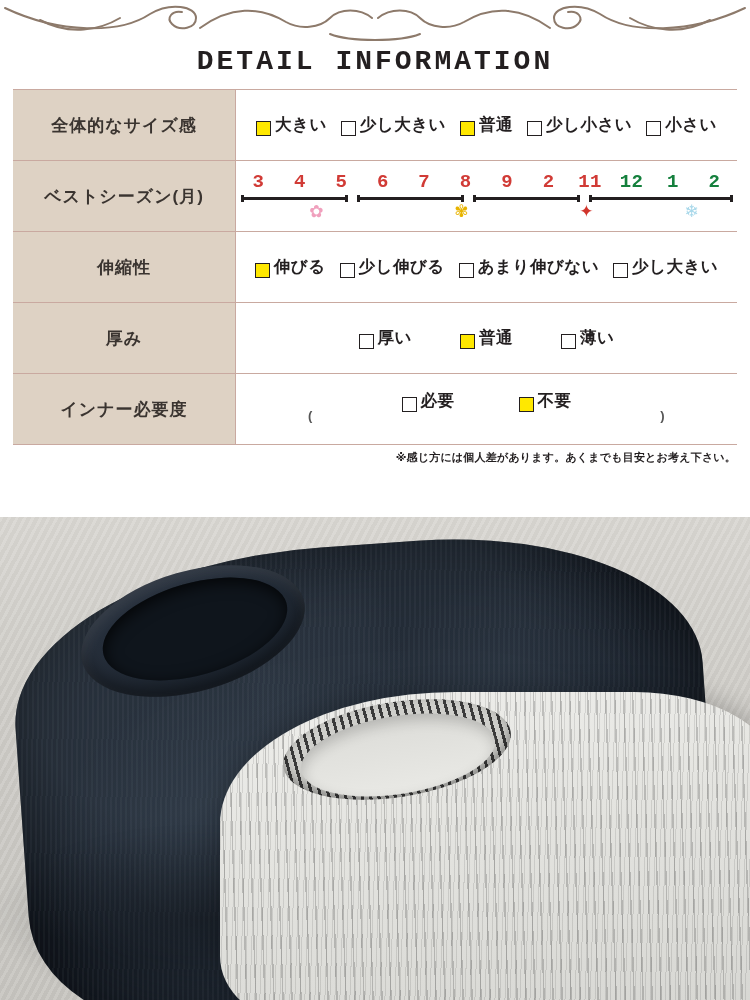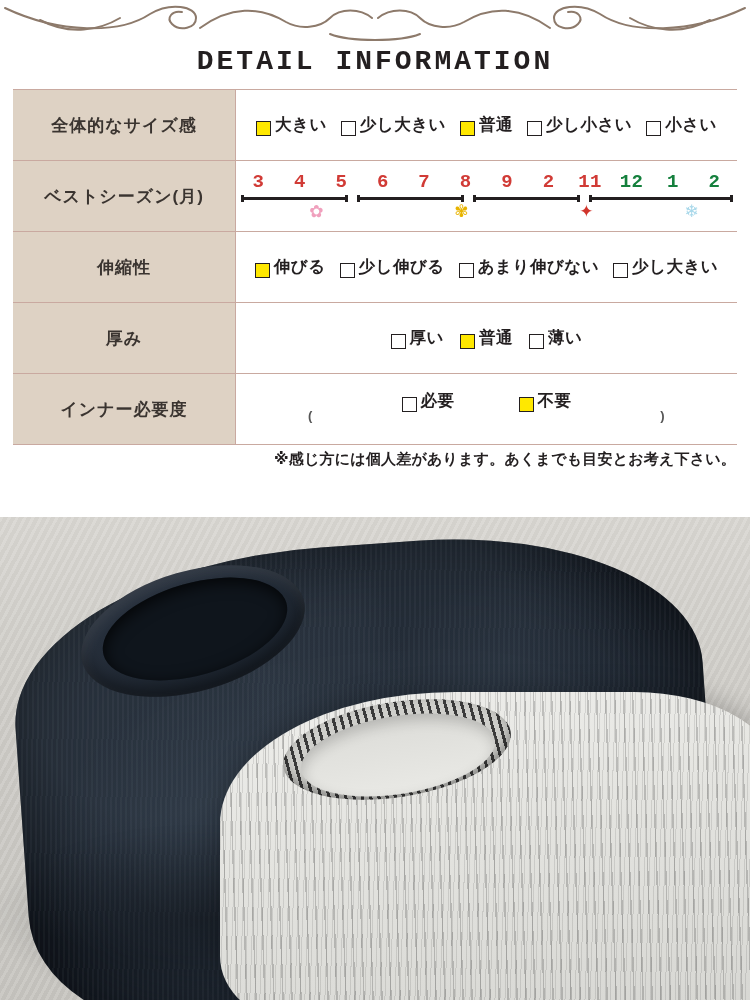--- a/index.html
+++ b/index.html
@@ -73,21 +73,21 @@
   }
 
   
   .opts {
     display: flex;
     justify-content: center;
     align-items: center;
     gap: 14px;
     flex-wrap: nowrap;
   }
-  .opts.wide { gap: 16px; }
+  .opts.wide { gap: 48px; }
   .opt {
     display: inline-flex;
     align-items: flex-end;
     white-space: nowrap;
   }
   .box {
     display: inline-block;
     width: 13px;
     height: 13px;
     border: 1.6px solid #231f20;
@@ -168,21 +168,21 @@
     height: 16px;
     font-size: 13px;
     color: #555;
   }
   .paren .l { position: absolute; left: 60px; top: -4px;}
   .paren .r { position: absolute; right: 60px; top: -4px;}
 
   
   .note {
     text-align: right;
-    font-size: 15px;
+    font-size: 11px;
     font-weight: bold;
     color: #231f20;
     margin: 5px 14px 0 0;
     letter-spacing: 0.2px;
   }
 
   
   .photo {
     position: absolute;
     left: 0;

